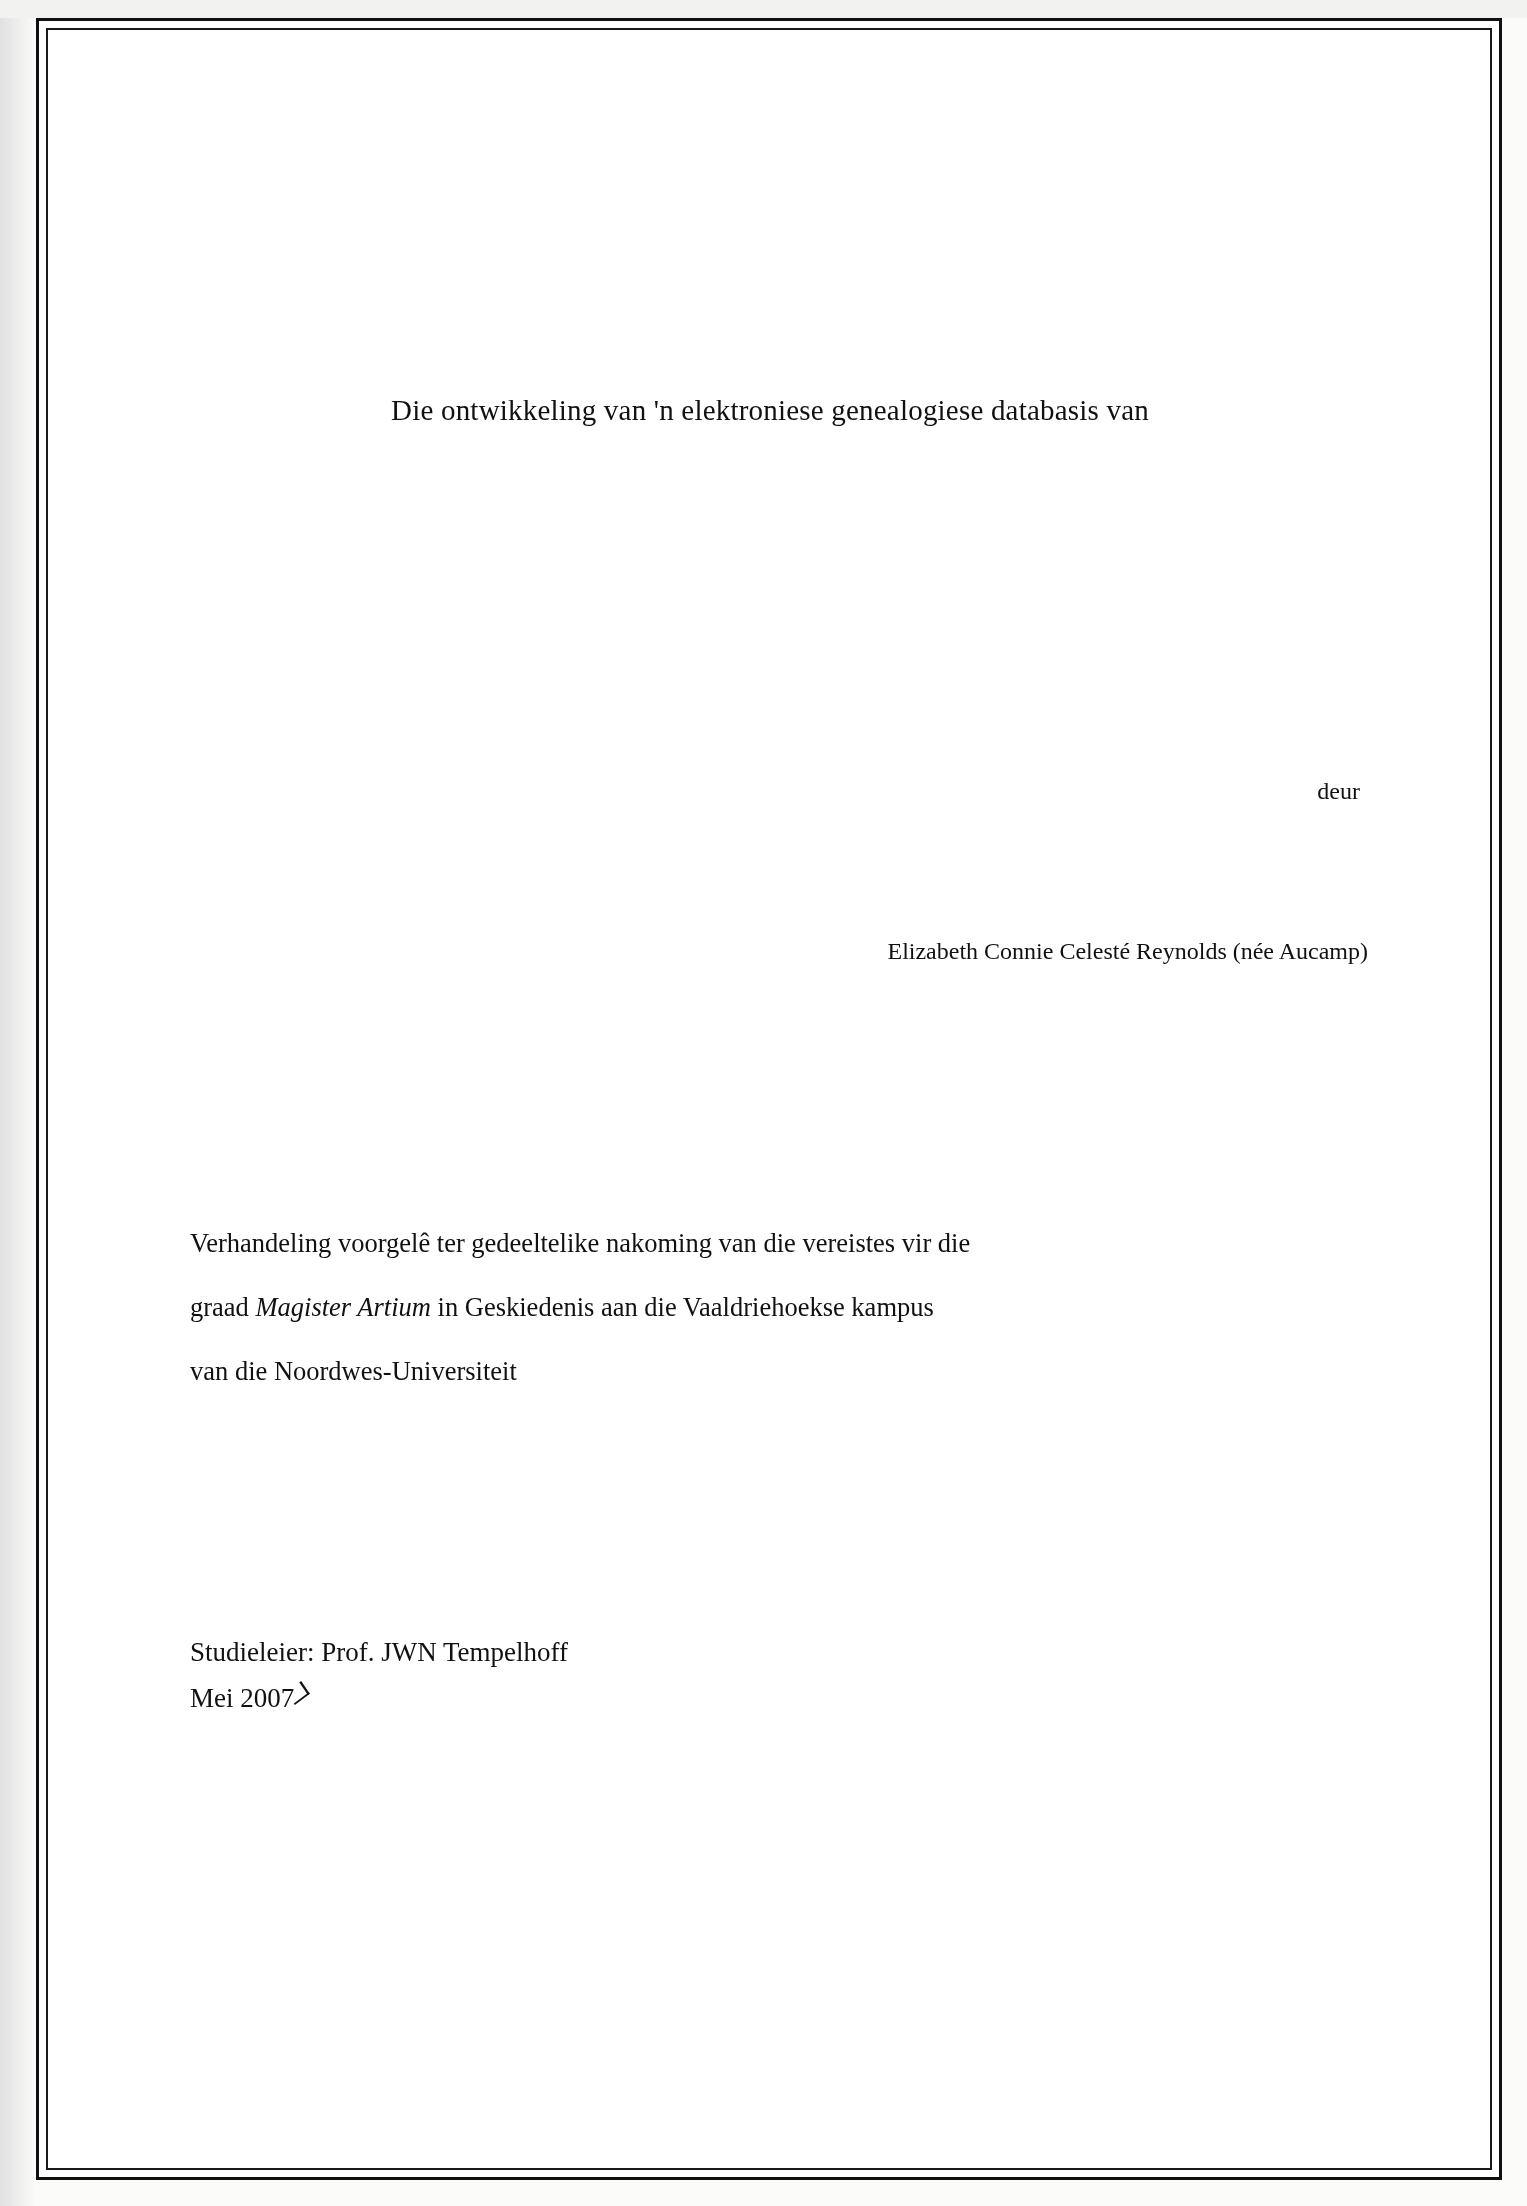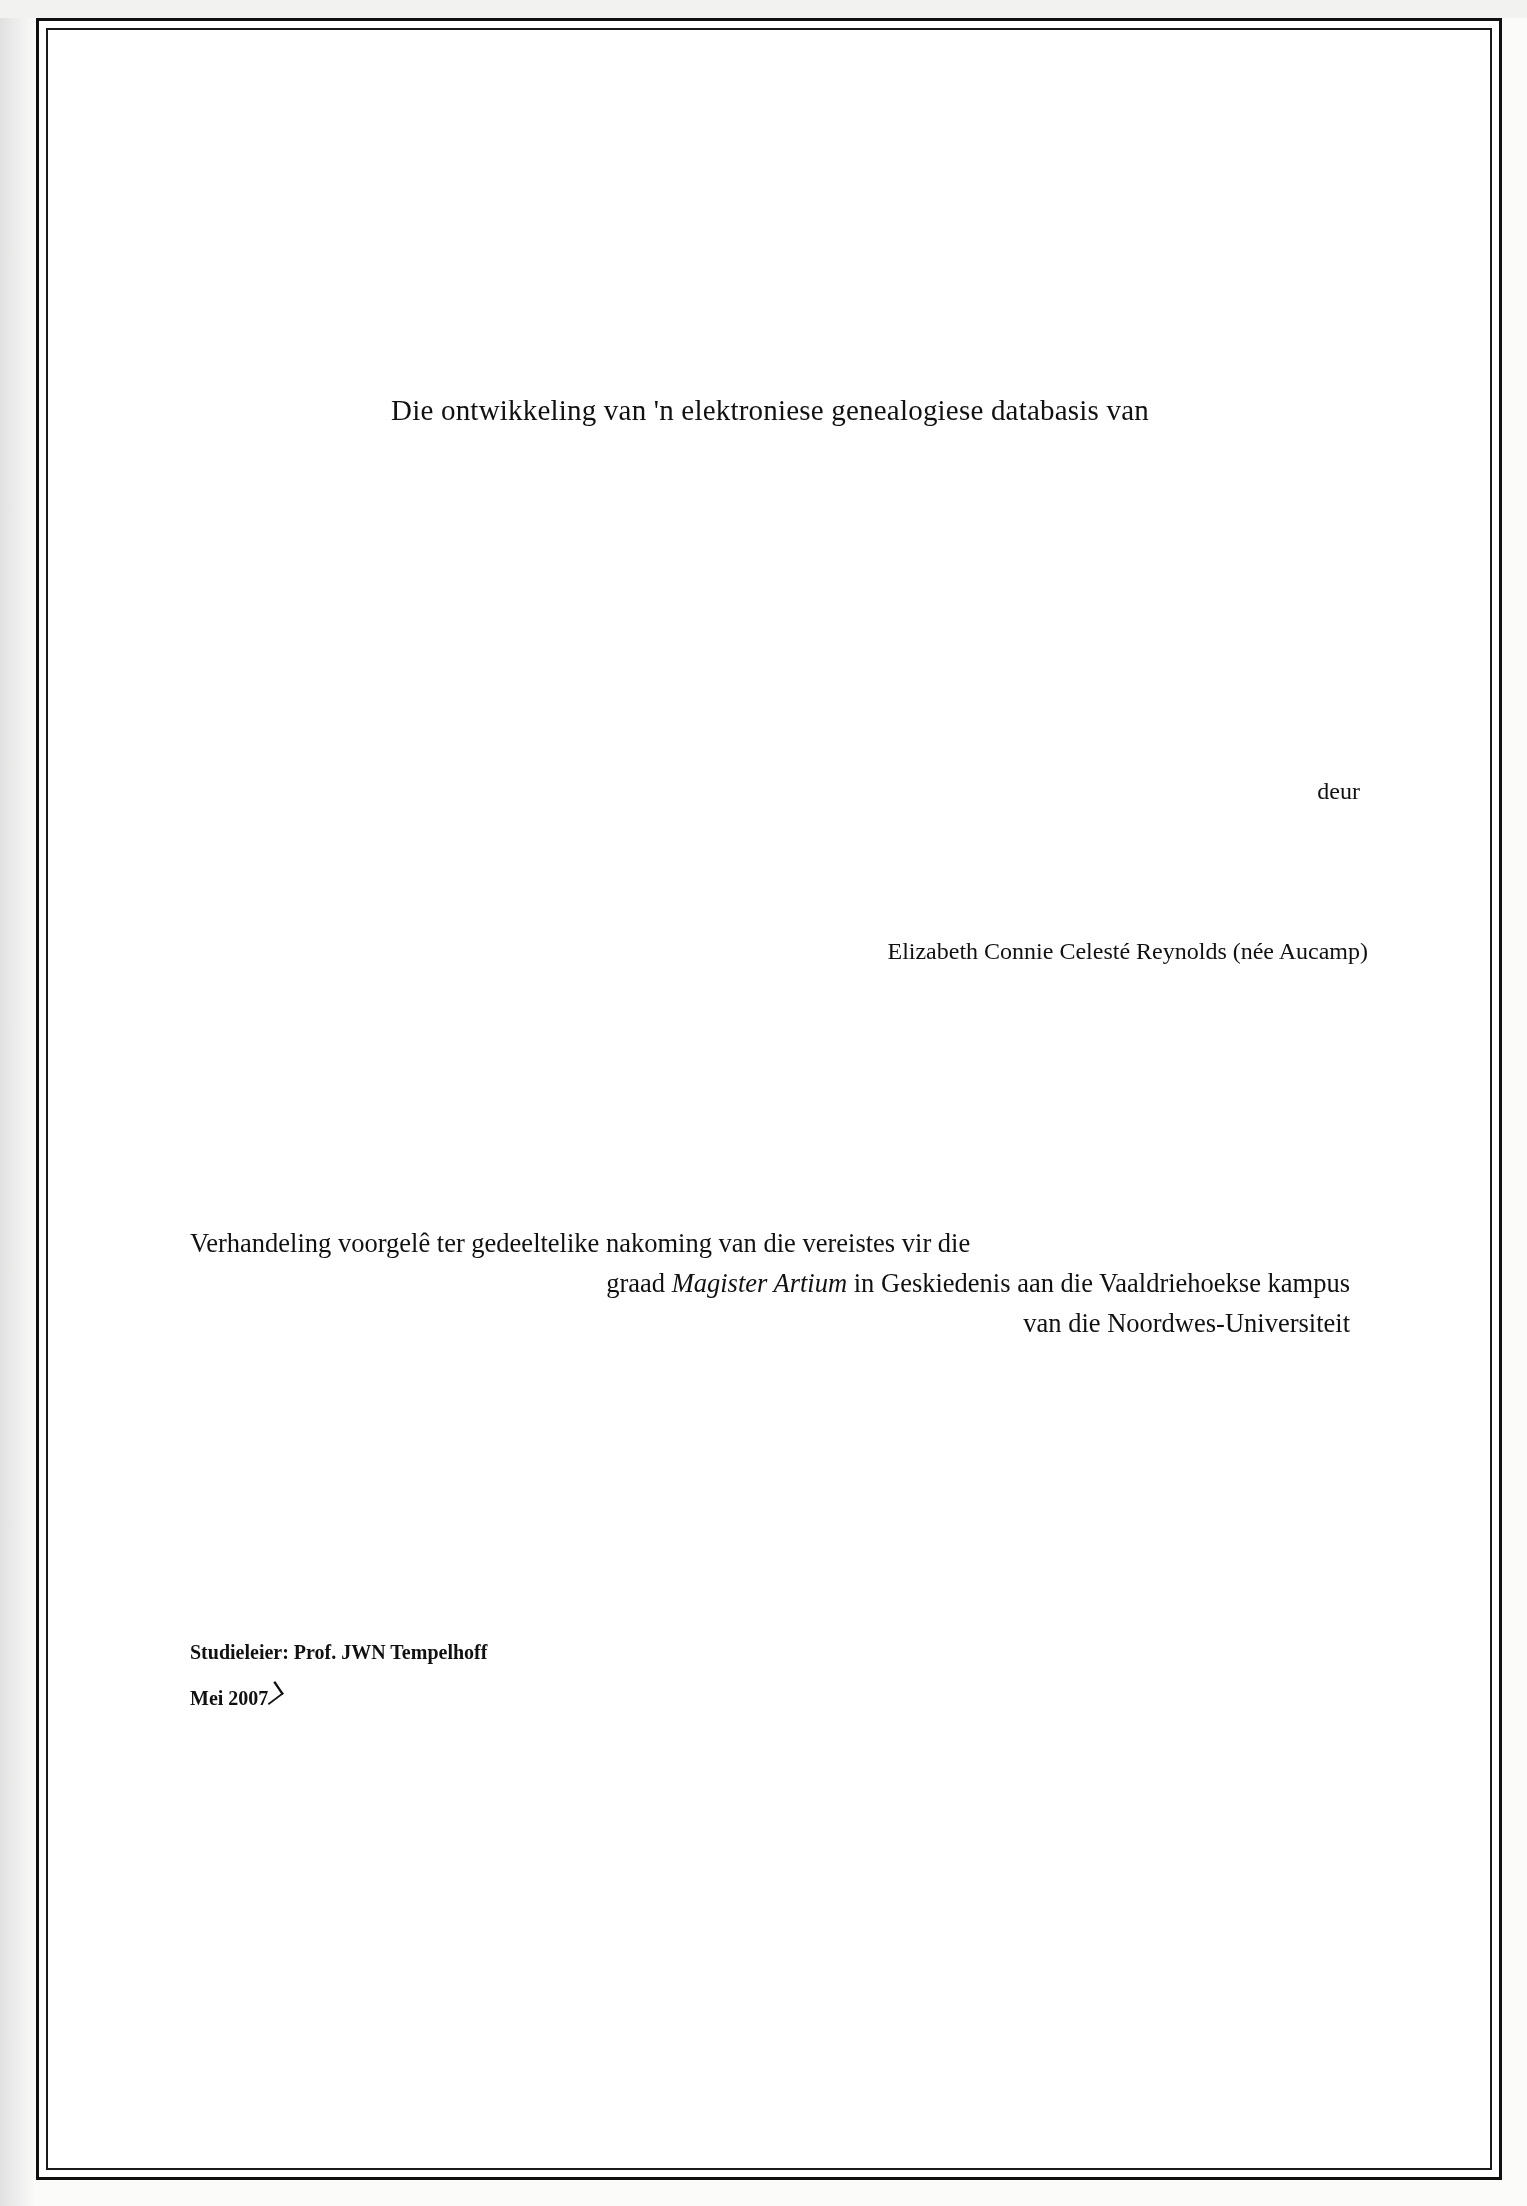--- a/index.html
+++ b/index.html
@@ -90,32 +90,31 @@
     top: 1195px;
     left: 10px;
     width: 1160px;
     font-size: 26.5px;
     line-height: 40px;
   }
   .statement .just {
     text-align: justify;
     text-justify: inter-word;
   }
-  .statement .plain { text-align: right; }
+  .statement .plain { text-align: left; margin-top: 24px; }
   .statement i { font-style: italic; }
 
   .supervisor {
     position: absolute;
     top: 1605px;
     left: 10px;
     width: 1000px;
-    font-size: 20px;
+    font-size: 27px;
     line-height: 39px;
     text-align: left;
-    font-weight: bold;
   }
   .date-line {
     position: relative;
     display: inline-block;
     margin-top: 7px;
   }
   .date-line .tick {
     position: absolute;
     right: -13px;
     top: 6px;

